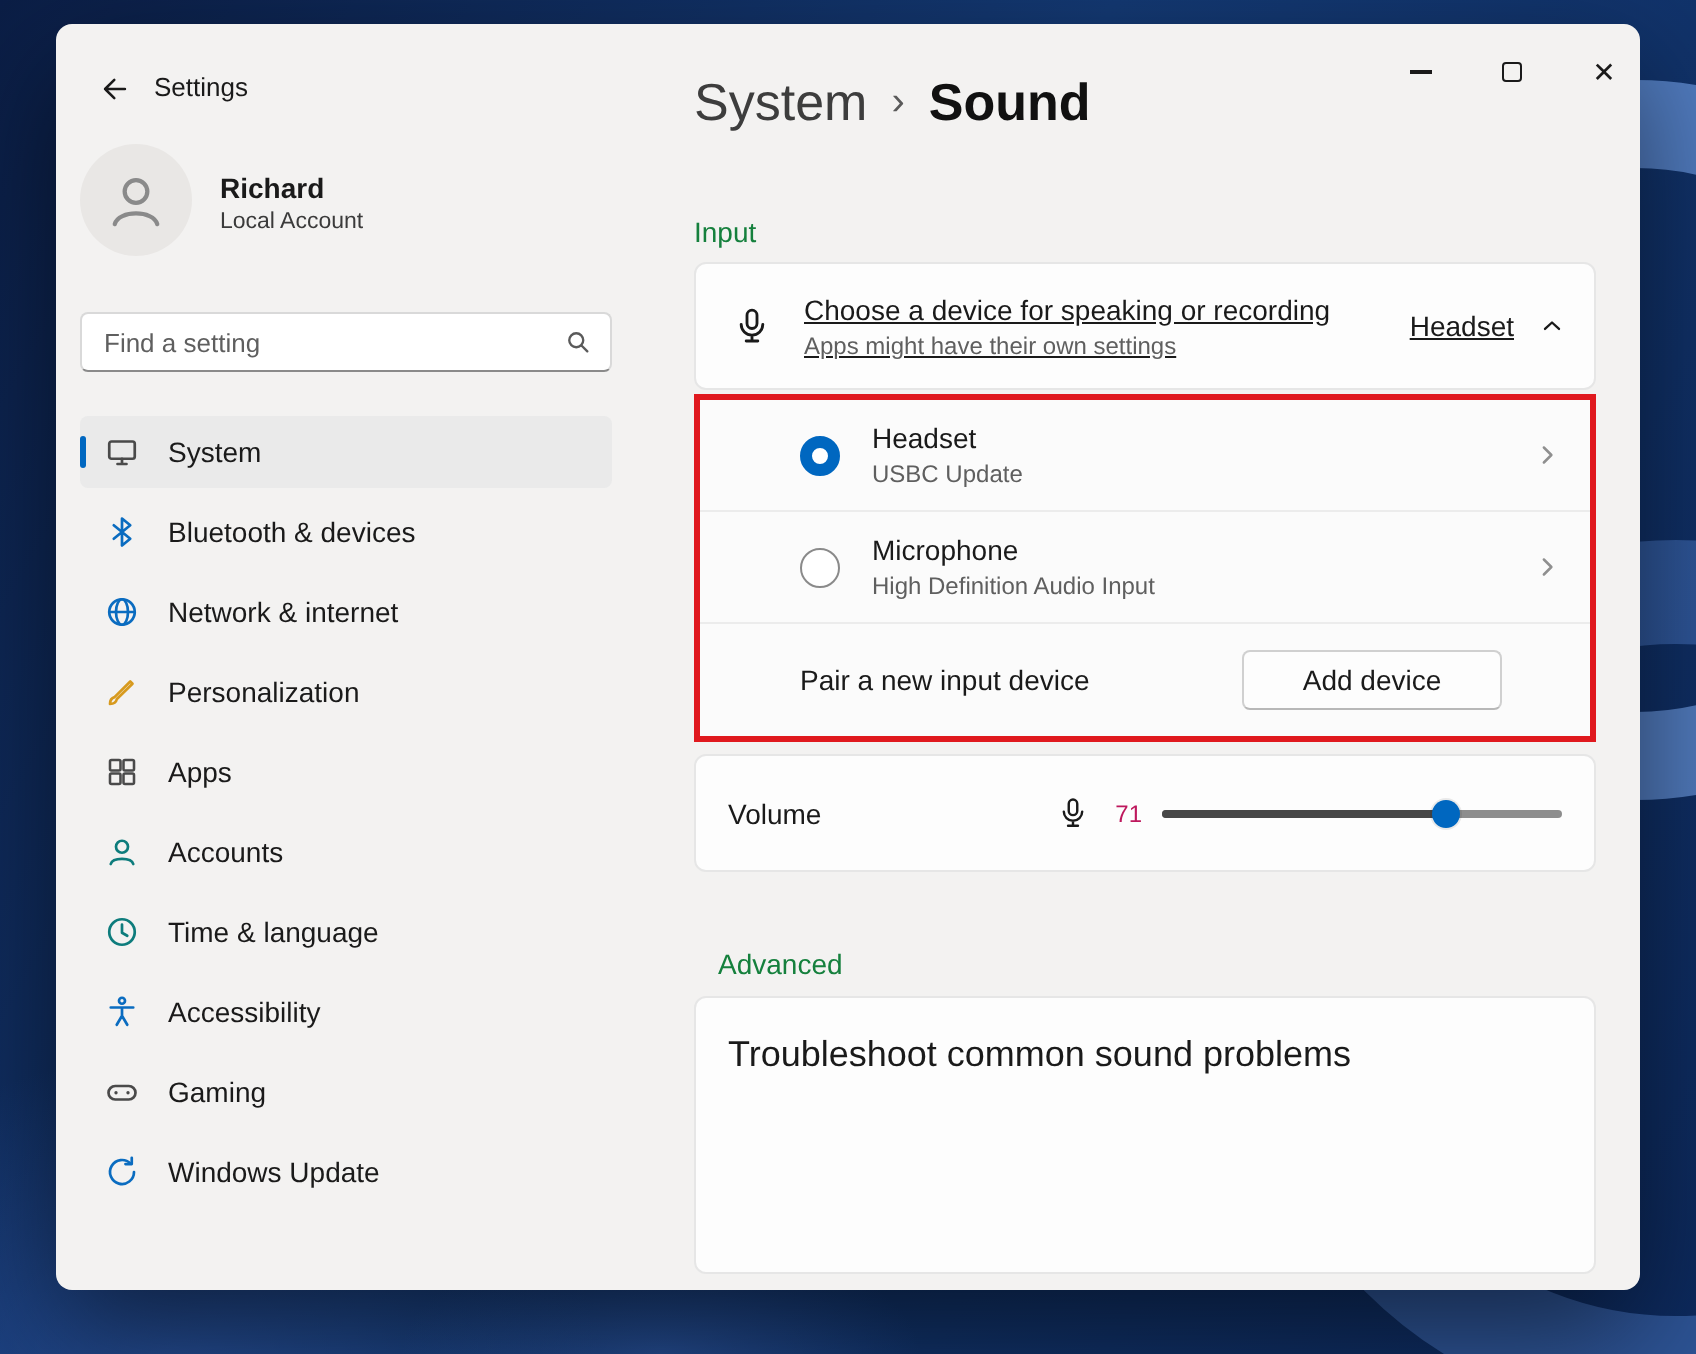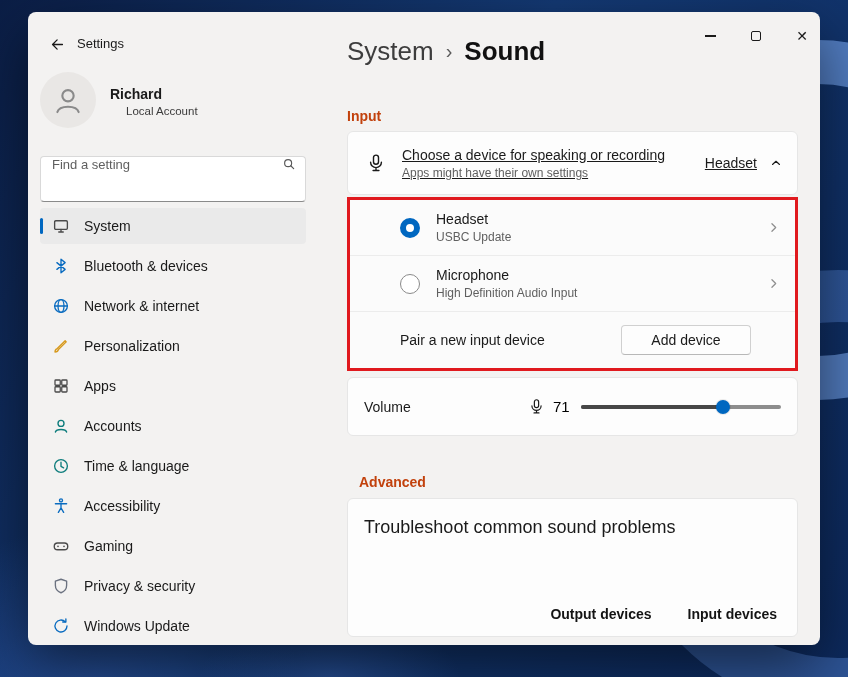--- a/index.html
+++ b/index.html
@@ -36,34 +36,34 @@
   
   .breadcrumb{position:absolute;left:319px;top:24px;display:flex;align-items:center;gap:12px;font-size:26px;}
   .crumb-parent{color:#3d3d3d;cursor:pointer;}
   .crumb-sep{color:#5a5a5a;font-size:20px;}
   .crumb-current{font-weight:700;color:#111;}
 
   
   .sidebar{position:absolute;left:12px;top:0;width:266px;height:100%;}
   .avatar{position:absolute;left:0;top:60px;width:56px;height:56px;border-radius:50%;background:#e9e7e5;display:flex;align-items:center;justify-content:center;cursor:pointer;}
   .user-name{position:absolute;left:70px;top:74px;font-size:14px;font-weight:700;}
-  .user-type{position:absolute;left:86px;top:93px;font-size:11.5px;color:#3b3b3b;}
-  .search-box{position:absolute;left:0;top:144px;width:266px;height:46px;background:#fff;border:1px solid #d9d9d9;border-bottom:1px solid #8a8a8a;border-radius:4px;display:flex;align-items:flex-start;}
+  .user-type{position:absolute;left:70px;top:93px;font-size:11.5px;color:#3b3b3b;}
+  .search-box{position:absolute;left:0;top:144px;width:266px;height:30px;background:#fff;border:1px solid #d9d9d9;border-bottom:1px solid #8a8a8a;border-radius:4px;display:flex;align-items:center;}
   .search-box input{flex:1;border:none;outline:none;background:transparent;font-size:13px;padding:0 6px 0 11px;font-family:inherit;color:#1a1a1a;}
   .search-box input::placeholder{color:#5f5f5f;}
   .search-icon{margin-right:9px;display:flex;}
   .nav{position:absolute;left:0;top:196px;width:266px;}
   .nav-item{position:relative;display:flex;align-items:center;gap:14px;height:36px;margin-bottom:4px;padding:0 12px;border-radius:4px;font-size:14px;cursor:pointer;}
   .nav-item.selected{background:#eaeaea;}
   .nav-item.selected::before{content:"";position:absolute;left:0;top:10px;width:3px;height:16px;border-radius:2px;background:var(--accent);}
   .nav-icon{width:18px;height:18px;display:flex;flex:none;}
 
   
   .main{position:absolute;left:319px;top:0;width:451px;height:100%;}
-  .section-heading{position:absolute;font-size:14px;font-weight:700;color:#c2410c;}
+  .section-heading{position:absolute;font-size:14px;font-weight:400;color:#15803d;}
   .h-input{top:96px;left:0;}
   .h-advanced{top:462px;left:12px;}
   .card{background:#fdfdfd;border:1px solid #e6e6e6;border-radius:6px;}
   .chooser-card{position:absolute;left:0;top:119px;width:451px;height:64px;display:flex;align-items:center;padding:0 14px 0 18px;cursor:pointer;text-decoration:underline;}
   .chooser-text{flex:1;margin-left:16px;}
   .chooser-title{font-size:14px;}
   .chooser-sub{font-size:12px;color:#5f5f5f;margin-top:3px;}
   .chooser-value{font-size:14px;margin-right:12px;}
 
   .highlight-box{position:absolute;left:0;top:185px;width:451px;border:3px solid var(--highlight);background:#fbfbfb;}
@@ -73,21 +73,21 @@
   .radio.off{border:1px solid #8a8a8a;}
   .device-text{flex:1;margin-left:16px;}
   .device-name{font-size:14px;}
   .device-desc{font-size:12px;color:#5f5f5f;margin-top:3px;}
   .pair-row{height:56px;display:flex;align-items:center;padding:0 44px 0 50px;background:#fbfbfb;}
   .pair-label{flex:1;font-size:14px;}
   .add-device-btn{width:130px;height:30px;background:#fdfdfd;border:1px solid #d0d0d0;border-bottom-color:#b8b8b8;border-radius:4px;font-size:14px;font-family:inherit;color:#1a1a1a;cursor:pointer;}
 
   .volume-card{position:absolute;left:0;top:365px;width:451px;height:59px;display:flex;align-items:center;padding:0 16px 0 16px;}
   .volume-label{font-size:14px;flex:1;}
-  .volume-value{font-size:15px;color:#000000;margin:0 10px 0 8px;width:18px;}
+  .volume-value{font-size:12px;color:#be185d;margin:0 10px 0 8px;width:18px;text-align:right;}
   .slider{position:relative;width:200px;height:14px;cursor:pointer;}
   .slider-track{position:absolute;left:0;right:0;top:5px;height:4px;border-radius:2px;background:#8d8d8d;}
   .slider-fill{position:absolute;left:0;top:5px;height:4px;border-radius:2px;background:#474747;}
   .slider-handle{position:absolute;top:0;width:14px;height:14px;border-radius:50%;background:var(--accent);box-shadow:0 0 0 1px rgba(0,0,0,.08);}
 
   .advanced-card{position:absolute;left:0;top:486px;width:451px;height:139px;}
   .trouble-label{position:absolute;left:16px;top:18px;font-size:18px;}
   .trouble-buttons{position:absolute;right:20px;bottom:14px;display:flex;gap:36px;}
   .text-button{background:none;border:none;font-size:14px;font-weight:700;color:#141414;font-family:inherit;cursor:pointer;}
 
@@ -226,28 +226,20 @@
       </div>
       <div class="nav-item">
         <span class="nav-icon">
             <svg width="18" height="18" viewBox="0 0 24 24" fill="none" stroke="#4a4a4a" stroke-width="1.8">
               <rect x="3" y="8" width="18" height="9" rx="4.5"></rect>
               <circle cx="8" cy="12.5" r="1.1" fill="#4a4a4a" stroke="none"></circle>
               <circle cx="16" cy="12.5" r="1.1" fill="#4a4a4a" stroke="none"></circle>
             </svg>
           </span>
         <span>Gaming</span>
-      </div>
-      <div class="nav-item">
-        <span class="nav-icon">
-            <svg width="18" height="18" viewBox="0 0 24 24" fill="none" stroke="#6b7280" stroke-width="1.8" stroke-linejoin="round">
-              <path d="M12 3l7.5 2.5V11c0 5-3 8.5-7.5 10-4.5-1.5-7.5-5-7.5-10V5.5z"></path>
-            </svg>
-          </span>
-        <span>Privacy &amp; security</span>
       </div>
       <div class="nav-item">
         <span class="nav-icon">
             <svg width="18" height="18" viewBox="0 0 24 24" fill="none" stroke="#0a6cc0" stroke-width="1.8" stroke-linecap="round" stroke-linejoin="round">
               <path d="M20 12a8 8 0 1 1-2.3-5.6"></path>
               <path d="M18.5 2.5v4.2h-4.2"></path>
             </svg>
           </span>
         <span>Windows Update</span>
       </div>
@@ -320,19 +312,15 @@
         <span class="slider-track"></span>
         <span class="slider-fill" style="width: 71%;"></span>
         <span class="slider-handle" style="left: calc(71% - 7px);"></span>
       </span>
     </div>
 
     <div class="section-heading h-advanced">Advanced</div>
 
     <div class="card advanced-card">
       <div class="trouble-label">Troubleshoot common sound problems</div>
-      <div class="trouble-buttons">
-        <button class="text-button">Output devices</button>
-        <button class="text-button">Input devices</button>
-      </div>
     </div>
   </div>
 </div>
 
 </body></html>

